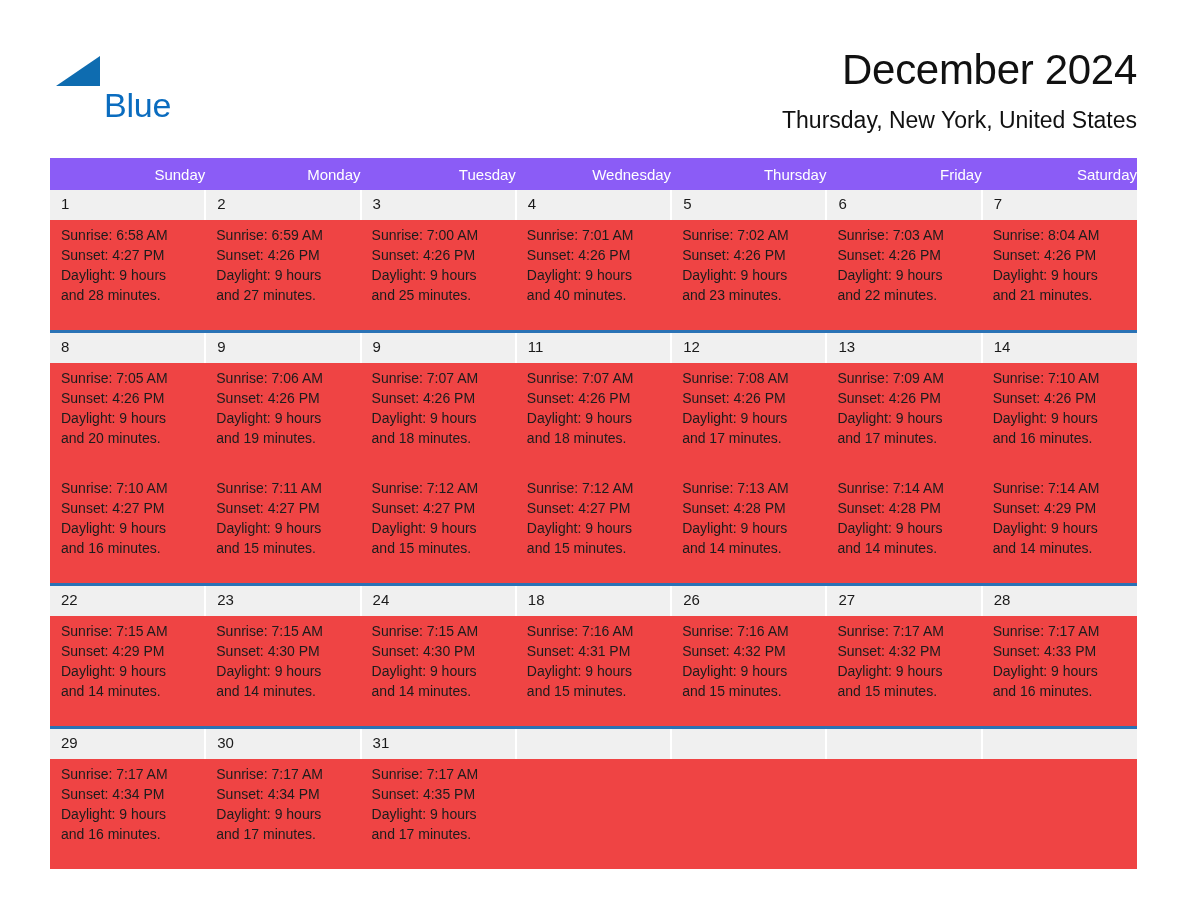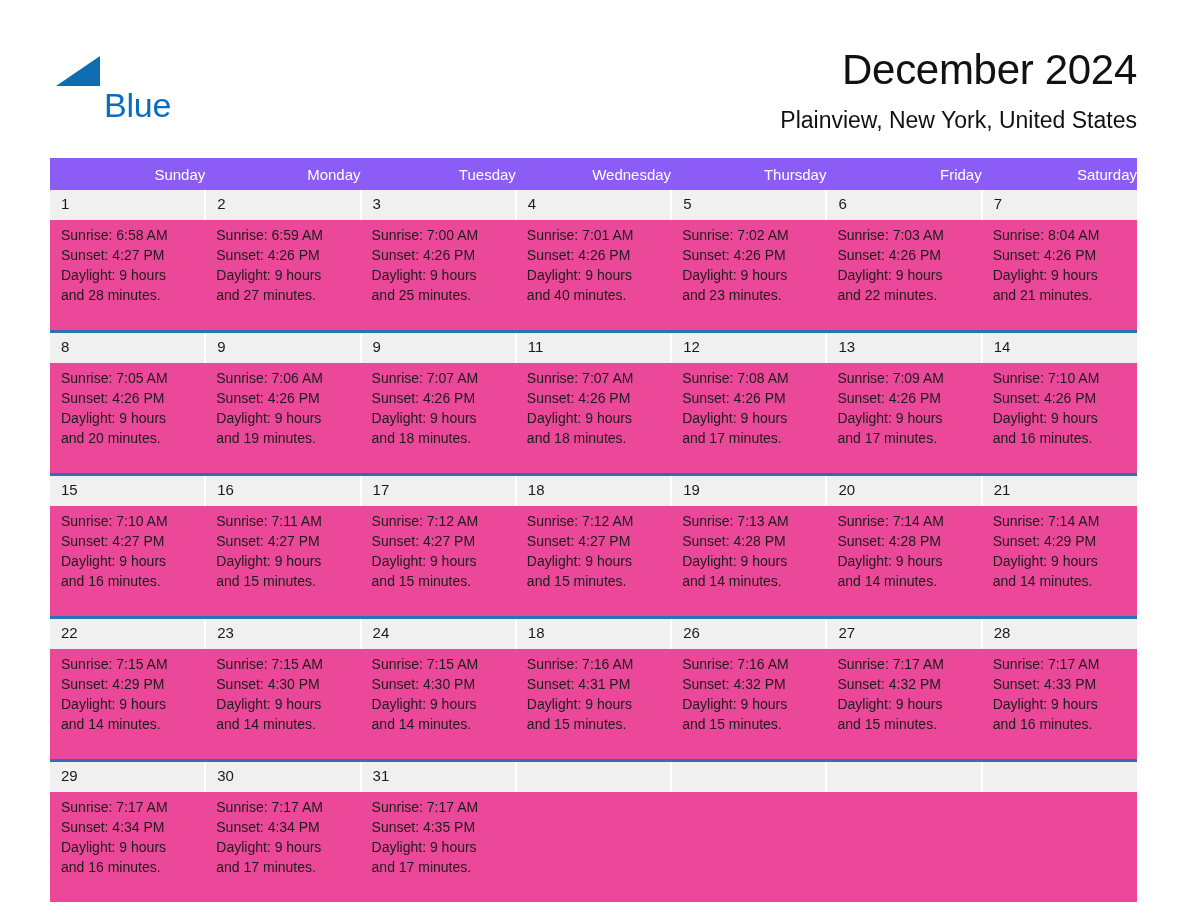--- a/index.html
+++ b/index.html
@@ -118,21 +118,21 @@
     border-top: 3px solid #2a72b5;
     border-left: 2px solid #ffffff;
   }
   .daynum-row td:first-child {
     border-left: none;
   }
   .weekrow-first .daynum-row td {
     border-top: none;
   }
   .info-row td {
-    background: #ec4899;
+    background: #ef4444;
     font-size: 14px;
     color: #1c1c1c;
     line-height: 20px;
     padding: 5px 6px 18px 11px;
     vertical-align: top;
     border: none;
     height: 87px;
   }
   .info-line {
     display: block;
@@ -153,21 +153,21 @@
       <div class="brand-row1">
         <span class="brand-triangle"></span>
       </div>
       <div class="brand-row2">
         <span class="brand-blue">Blue</span>
       </div>
     </div>
 
     <div class="title-block">
       <div class="month-title">December 2024</div>
-      <div class="location">Plainview, New York, United States</div>
+      <div class="location">Thursday, New York, United States</div>
     </div>
 
   </div>
 
   <table class="calendar">
     <colgroup>
       <col class="col">
         <col class="col">
         <col class="col">
         <col class="col">
@@ -293,29 +293,20 @@
         <td>
           <span class="info-line">Sunrise: 7:10 AM</span>
           <span class="info-line">Sunset: 4:26 PM</span>
           <span class="info-line">Daylight: 9 hours</span>
           <span class="info-line">and 16 minutes.</span>
         </td>
       </tr>
     </tbody>
 
     <tbody class="weekrow">
-      <tr class="daynum-row">
-        <td>15</td>
-        <td>16</td>
-        <td>17</td>
-        <td>18</td>
-        <td>19</td>
-        <td>20</td>
-        <td>21</td>
-      </tr>
       <tr class="info-row">
         <td>
           <span class="info-line">Sunrise: 7:10 AM</span>
           <span class="info-line">Sunset: 4:27 PM</span>
           <span class="info-line">Daylight: 9 hours</span>
           <span class="info-line">and 16 minutes.</span>
         </td>
         <td>
           <span class="info-line">Sunrise: 7:11 AM</span>
           <span class="info-line">Sunset: 4:27 PM</span>

